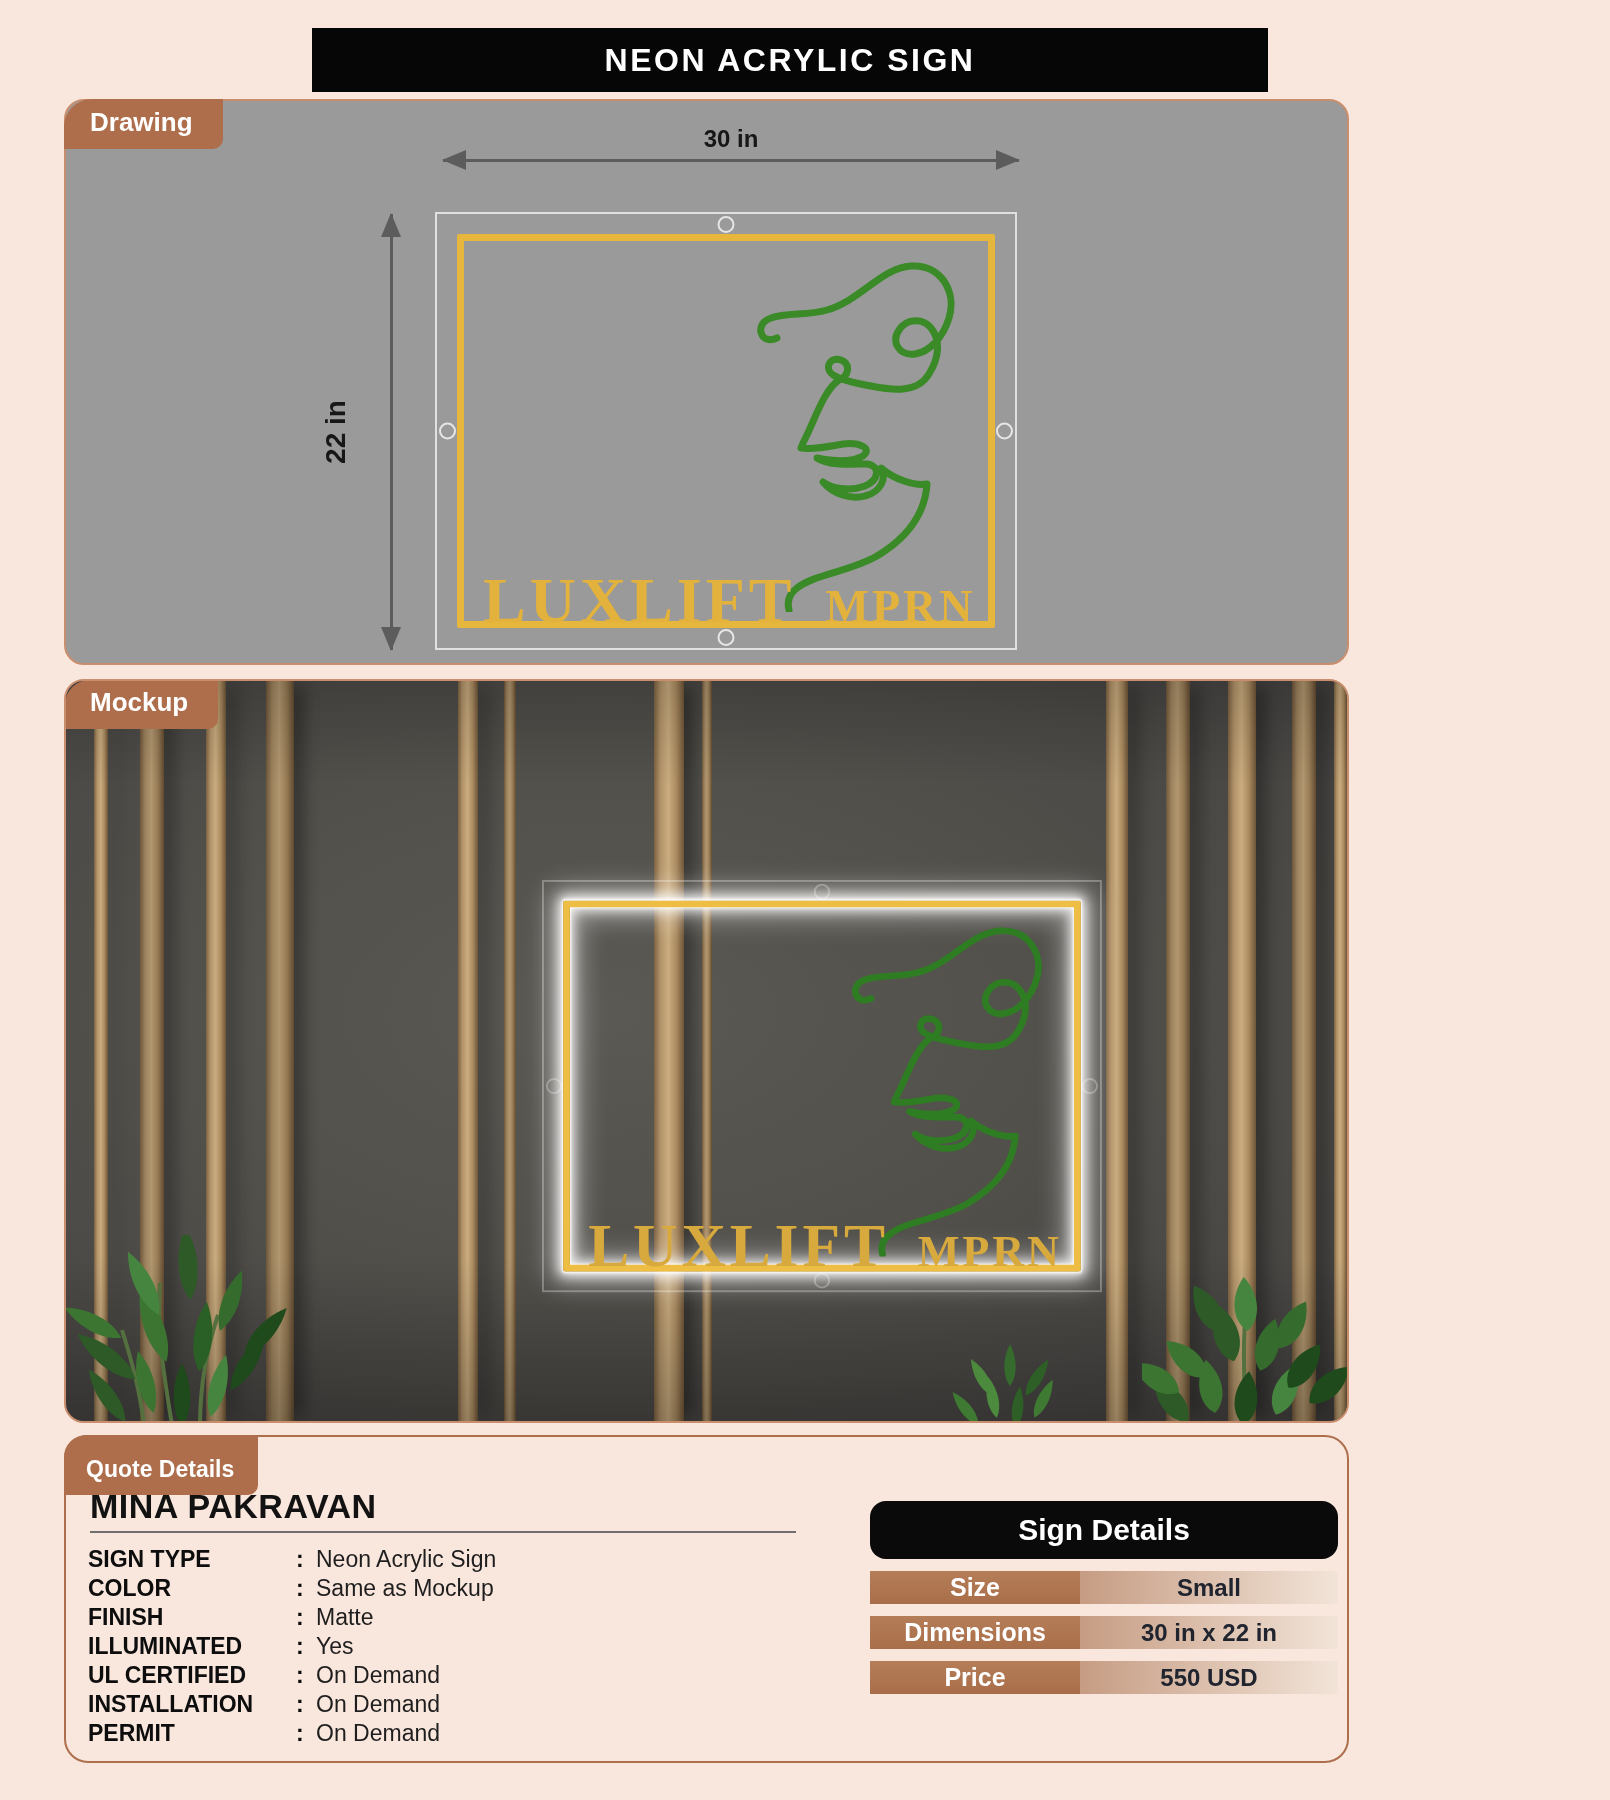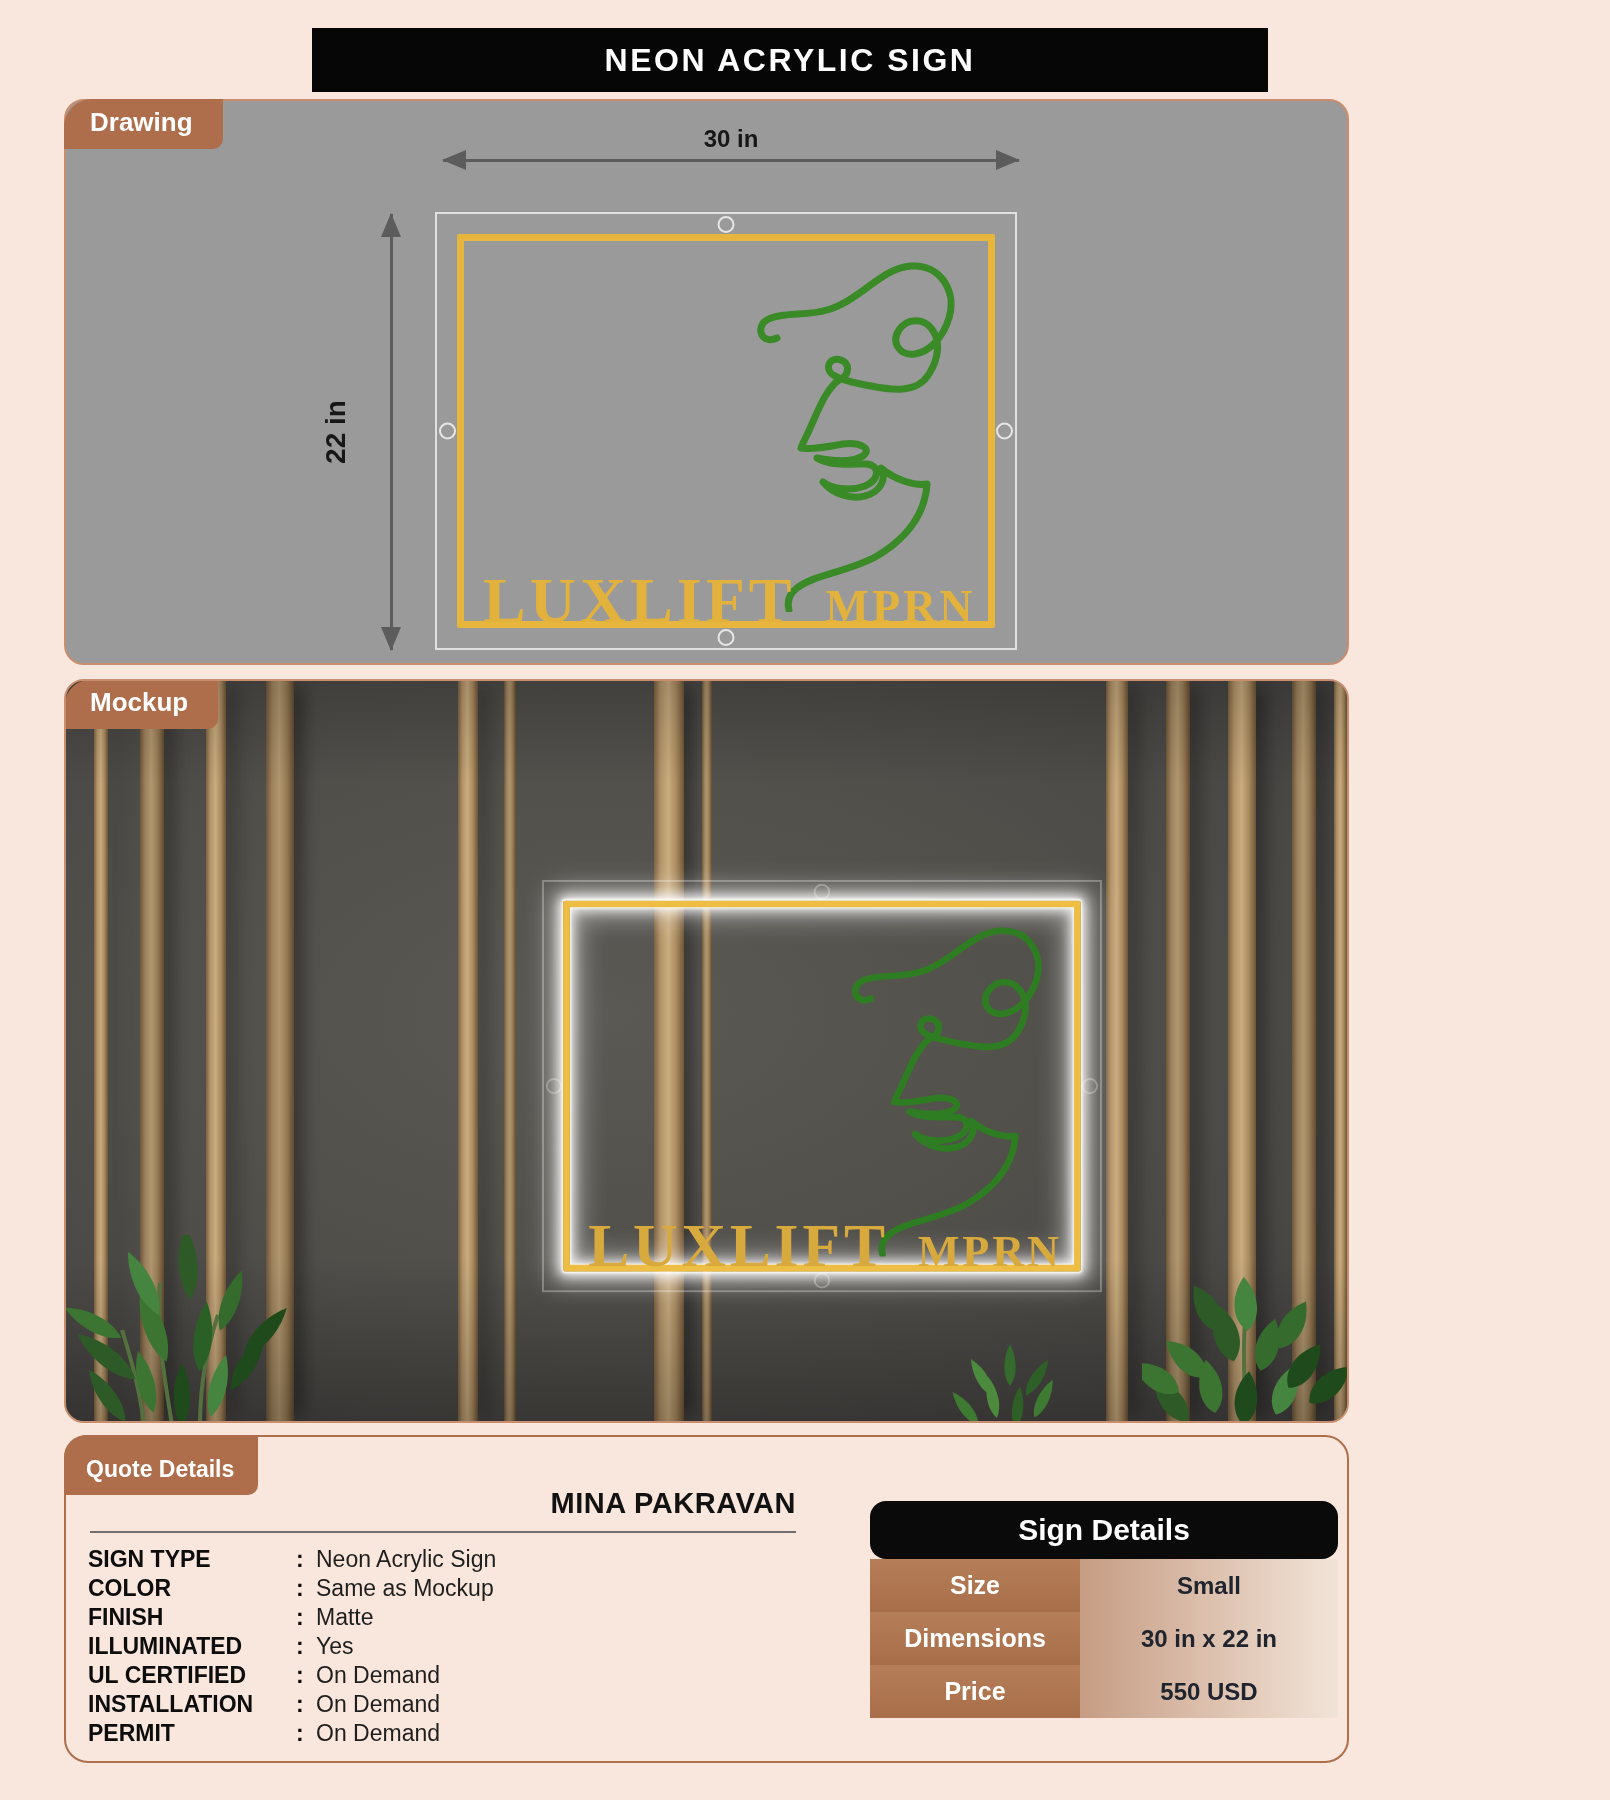--- a/index.html
+++ b/index.html
@@ -80,32 +80,32 @@
     background:linear-gradient(90deg,#7c6242 0%,#b3946a 22%,#c9ac7f 48%,#ab8b60 74%,#6d5538 100%);
     box-shadow:14px 0 18px -6px rgba(0,0,0,.45);
   }
   .slat.dim{filter:brightness(.88);}
   .wall-shade{position:absolute;inset:0;pointer-events:none;
     background:linear-gradient(180deg,rgba(0,0,0,.16),rgba(0,0,0,0) 14%,rgba(0,0,0,0) 78%,rgba(0,0,0,.25));}
   .plant{position:absolute;}
   
   .quote-panel{left:64px;top:1435px;width:1281px;height:324px;border:2px solid #ad6f4c;border-radius:24px;}
   .quote-panel .panel-tab{height:44px;font-size:23px;border-radius:22px 0 10px 0;padding:12px 24px 4px 22px;}
-  .customer-name{position:absolute;left:24px;top:50px;width:706px;text-align:right;
-    font-size:29px;font-weight:bold;color:#121212;letter-spacing:.5px;}
+  .customer-name{position:absolute;left:24px;top:50px;width:706px;text-align:left;
+    font-size:34px;font-weight:bold;color:#121212;letter-spacing:.5px;}
   .name-rule{position:absolute;left:24px;top:94px;width:706px;height:2px;background:#6f6f6f;}
   .quote-rows{position:absolute;left:22px;top:108px;}
   .q-row{display:grid;grid-template-columns:208px 20px auto;font-size:23px;line-height:29px;color:#1e1e1e;}
   .q-label{font-weight:bold;color:#0d0d0d;}
   .q-colon{font-weight:bold;color:#0d0d0d;}
   
   .sign-details{position:absolute;left:804px;top:64px;width:468px;}
   .sd-header{height:58px;background:#0a0a0a;border-radius:16px;color:#ffffff;
     display:flex;align-items:center;justify-content:center;font-size:30px;font-weight:bold;}
-  .sd-row{display:flex;height:53px;}
+  .sd-row{display:flex;height:33px;margin-top:12px;}
   .sd-row:first-of-type{margin-top:14px;}
   .sd-label{width:210px;background:linear-gradient(180deg,#b57e58,#a86e49);
     color:#ffffff;font-size:25px;font-weight:bold;display:flex;align-items:center;justify-content:center;}
   .sd-value{flex:1;background:linear-gradient(90deg,#c69c83,#f2e4d8);
     color:#20242e;font-size:24px;font-weight:bold;display:flex;align-items:center;justify-content:center;}
 </style>
 </head>
 <body>
 
 <div class="title-bar">

